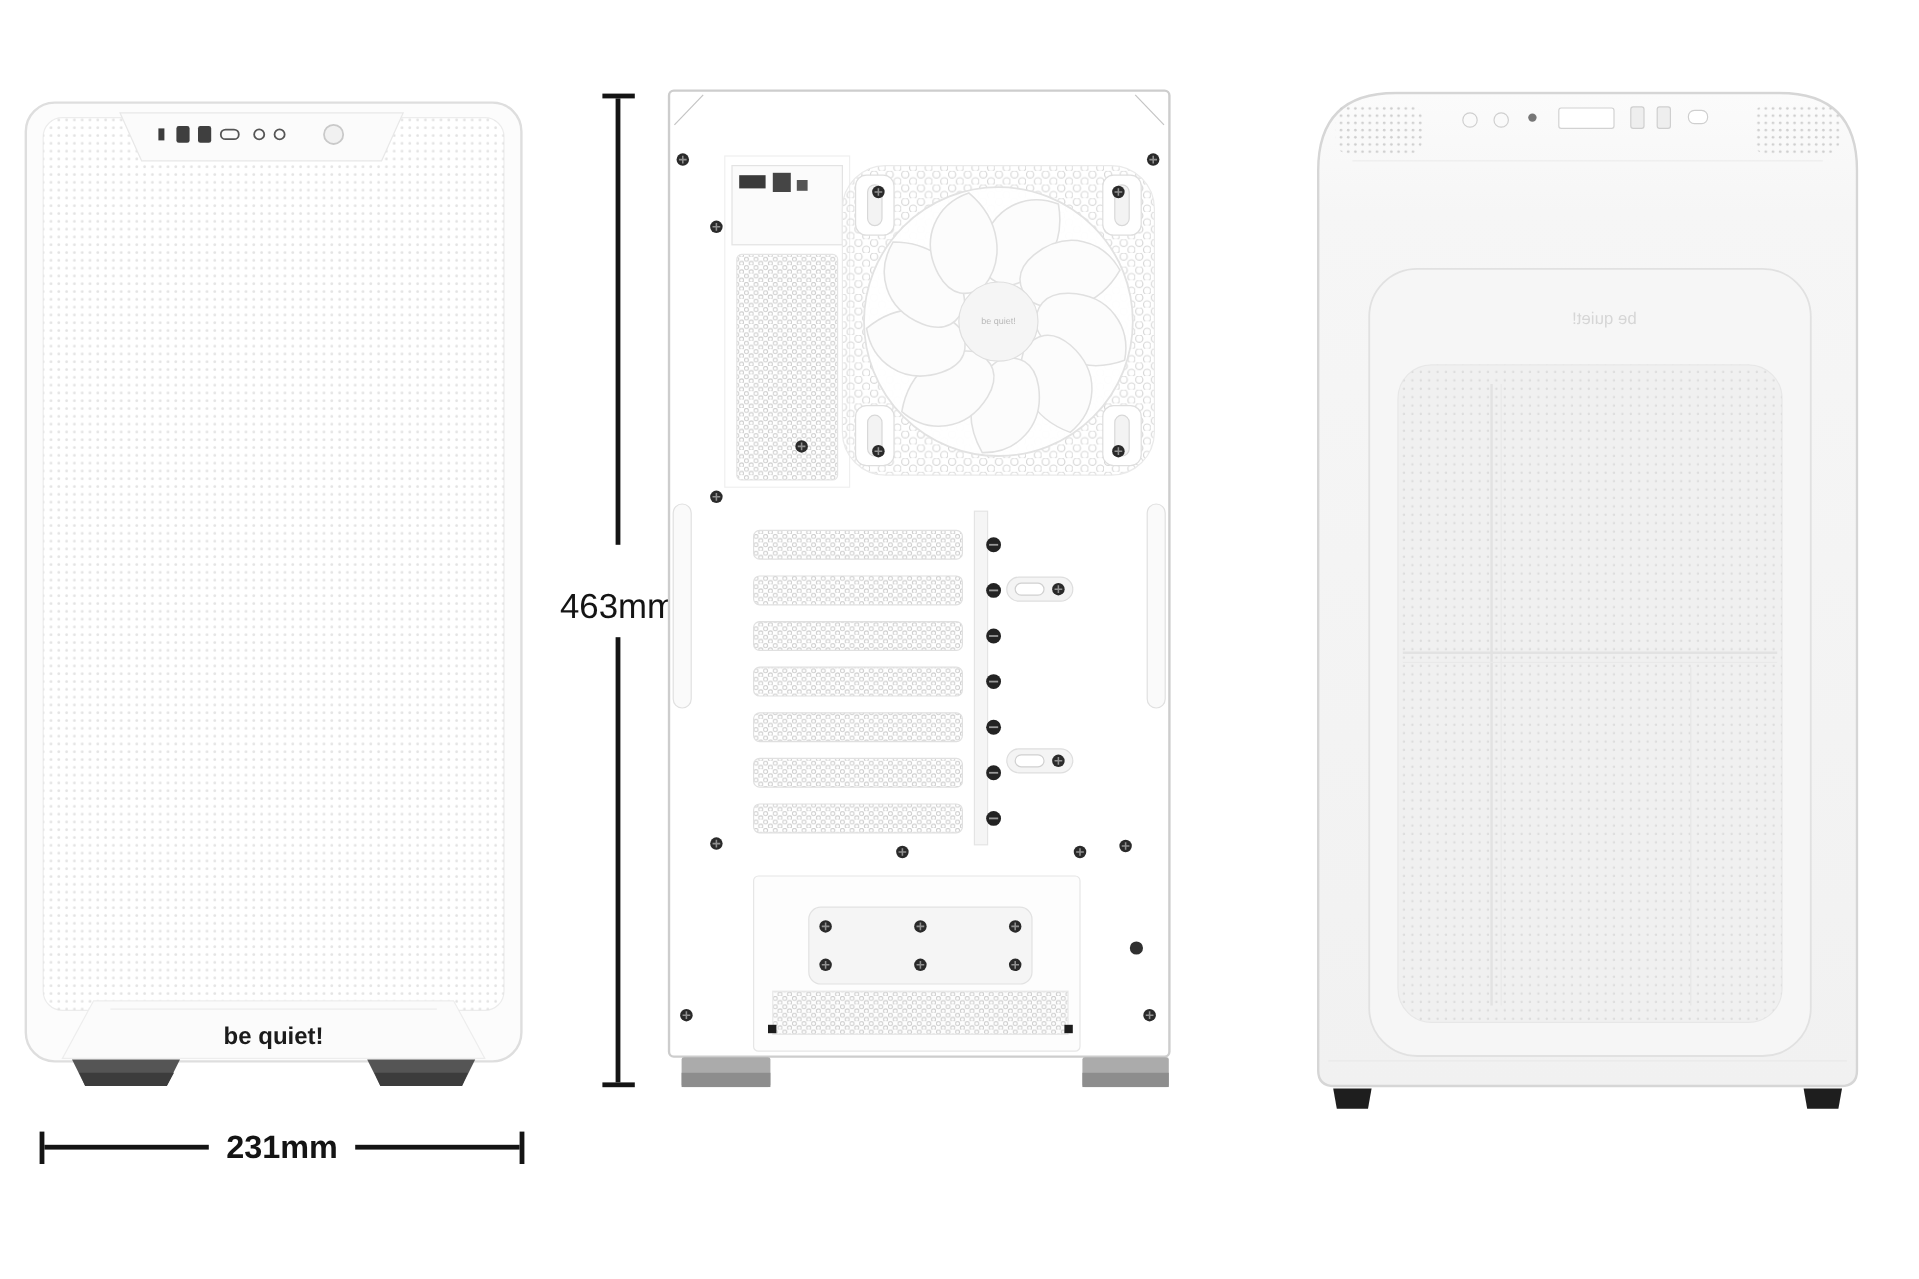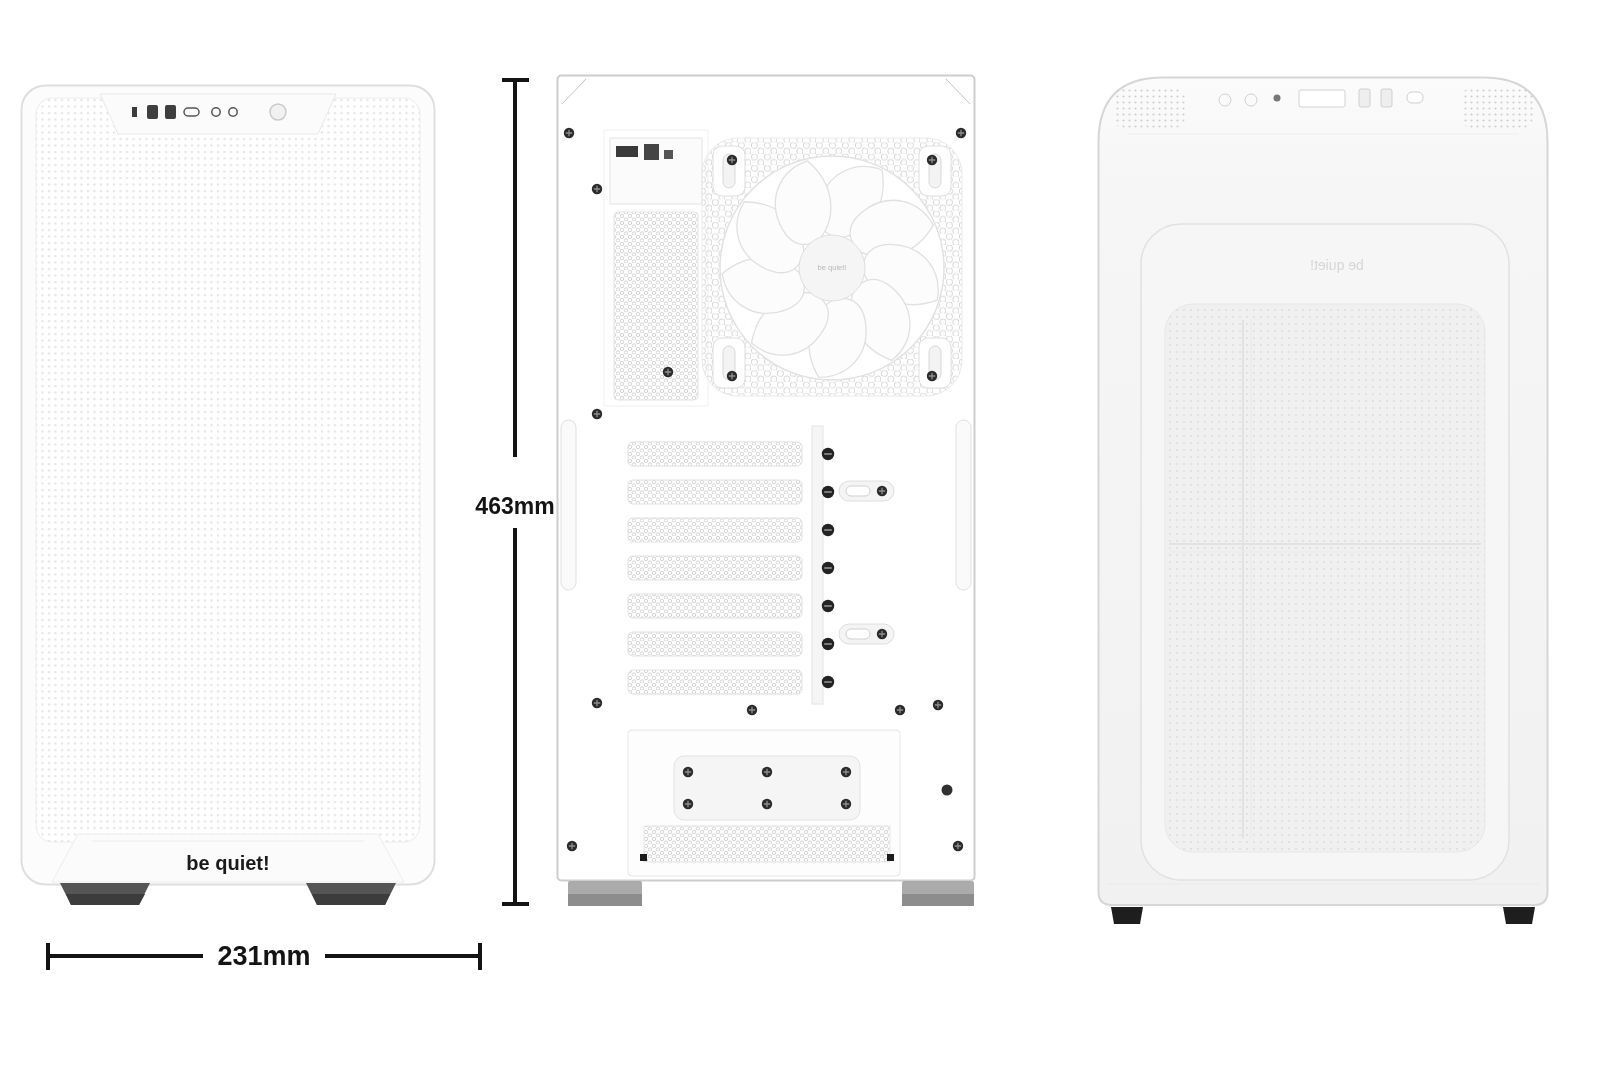--- a/index.html
+++ b/index.html
@@ -5,21 +5,21 @@
   html,body{margin:0;padding:0;background:#ffffff;}
   #canvas{
     position:relative;width:1599px;height:1066px;background:#ffffff;
     font-family:"Liberation Sans",sans-serif;overflow:hidden;
   }
   .view{position:absolute;}
   
   .dim-col{position:absolute;display:flex;flex-direction:column;align-items:center;color:#141414;}
   .dim-col .cap{width:27px;height:4px;background:#141414;}
   .dim-col .bar{width:4px;flex:1 1 auto;background:#141414;}
-  .dim-col .lbl{font-size:23px;font-weight:700;padding:8px 0;white-space:nowrap;color:#141414;margin-top:28px;}
+  .dim-col .lbl{font-size:29px;font-weight:400;padding:8px 0;white-space:nowrap;color:#141414;margin-top:28px;}
   
   .dim-row{position:absolute;display:flex;flex-direction:row;align-items:center;color:#141414;}
   .dim-row .cap{width:4px;height:27px;background:#141414;}
   .dim-row .bar{height:4px;flex:1 1 auto;background:#141414;}
   .dim-row .lbl{font-size:27px;font-weight:600;padding:0 14px;white-space:nowrap;color:#141414;}
 </style>
 </head>
 <body>
 
 <div id="canvas">
@@ -228,21 +228,21 @@
     <line x1="154" y1="244" x2="154" y2="762" stroke="#e9e9e9"></line>
     <line x1="72" y1="468" x2="384" y2="468" stroke="#e2e2e2" stroke-width="2"></line>
     <line x1="72" y1="476" x2="384" y2="476" stroke="#e9e9e9"></line>
     <line x1="312" y1="480" x2="312" y2="762" stroke="#e7e7e7"></line>
     <text transform="translate(240,194) scale(-1,1)" text-anchor="middle" font-size="14" fill="#d6d6d6" font-family="Liberation Sans, sans-serif">be quiet!</text>
     <line x1="10" y1="808" x2="442" y2="808" stroke="#e9e9e9"></line>
     <path d="M 14,831 L 46,831 L 43,848 L 17,848 Z" fill="#1e1e1e"></path>
     <path d="M 406,831 L 438,831 L 435,848 L 409,848 Z" fill="#1e1e1e"></path>
   </svg>
 
-  <div class="dim-row" style="left:46px;top:936px;width:436px;height:40px">
+  <div class="dim-row" style="left:33px;top:936px;width:404px;height:40px">
     <span class="cap"></span>
     <span class="bar"></span>
     <span class="lbl">231mm</span>
     <span class="bar"></span>
     <span class="cap"></span>
   </div>
 
 </div>
 
 </body></html>

